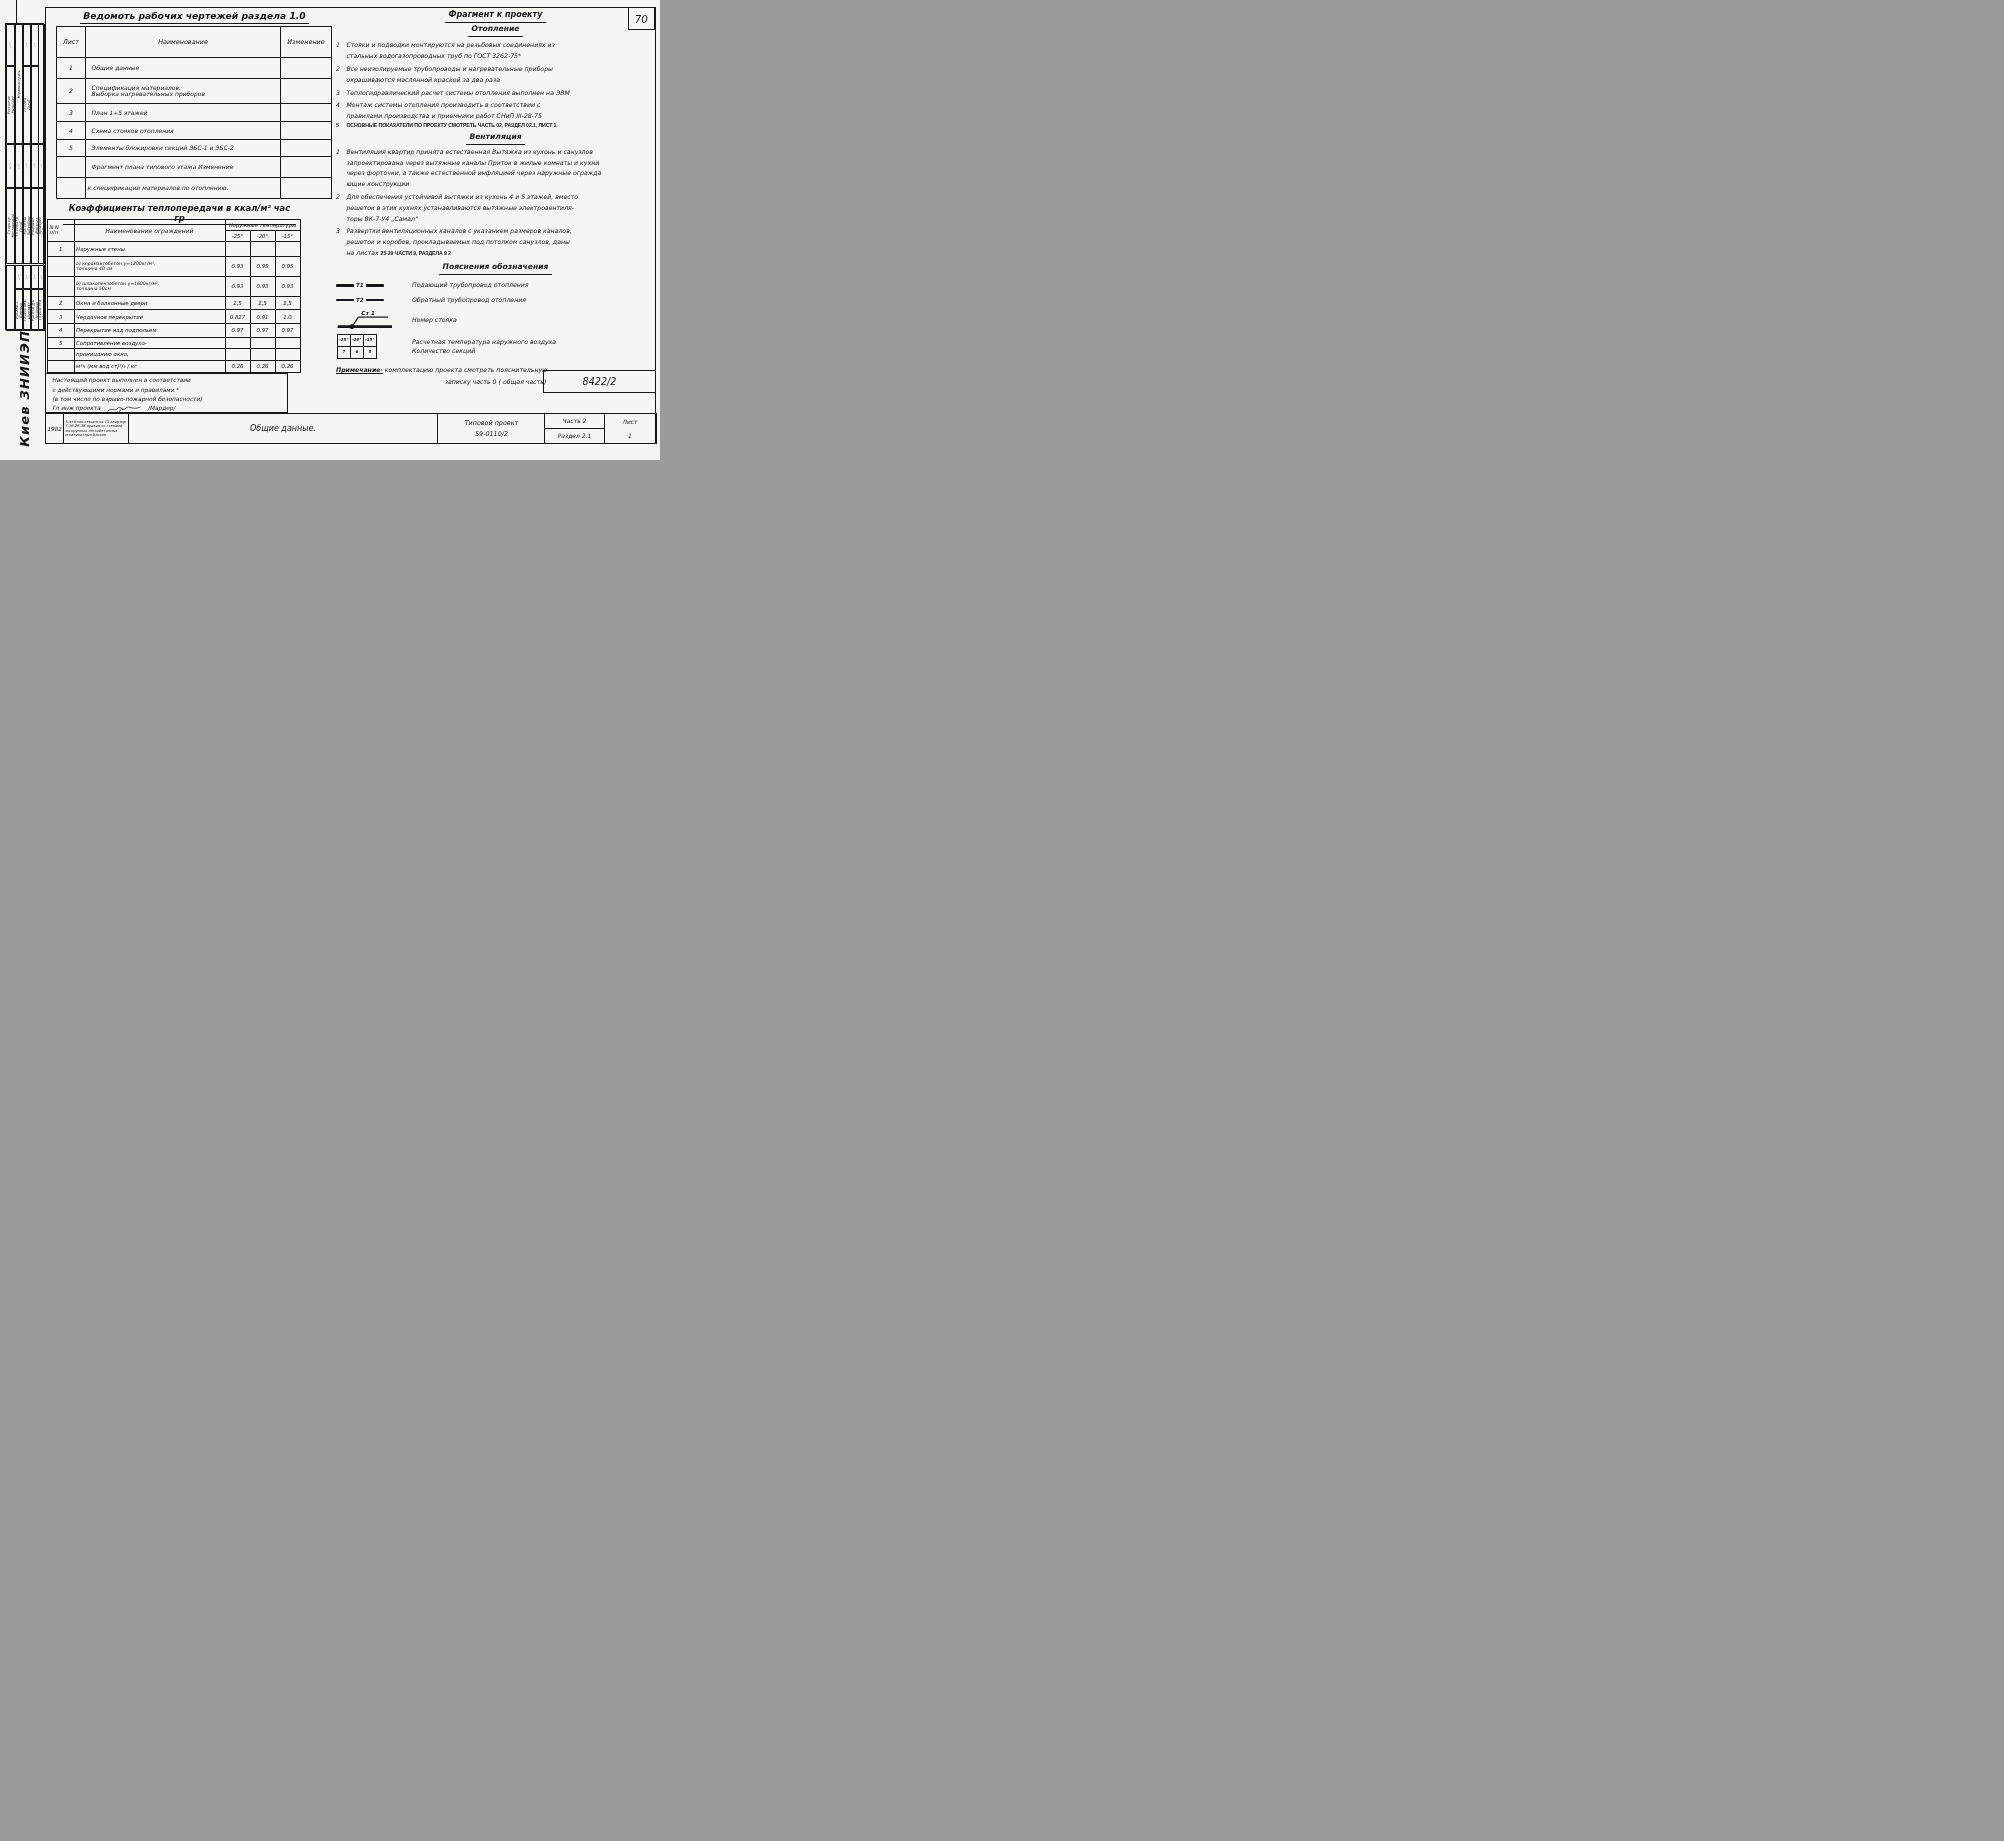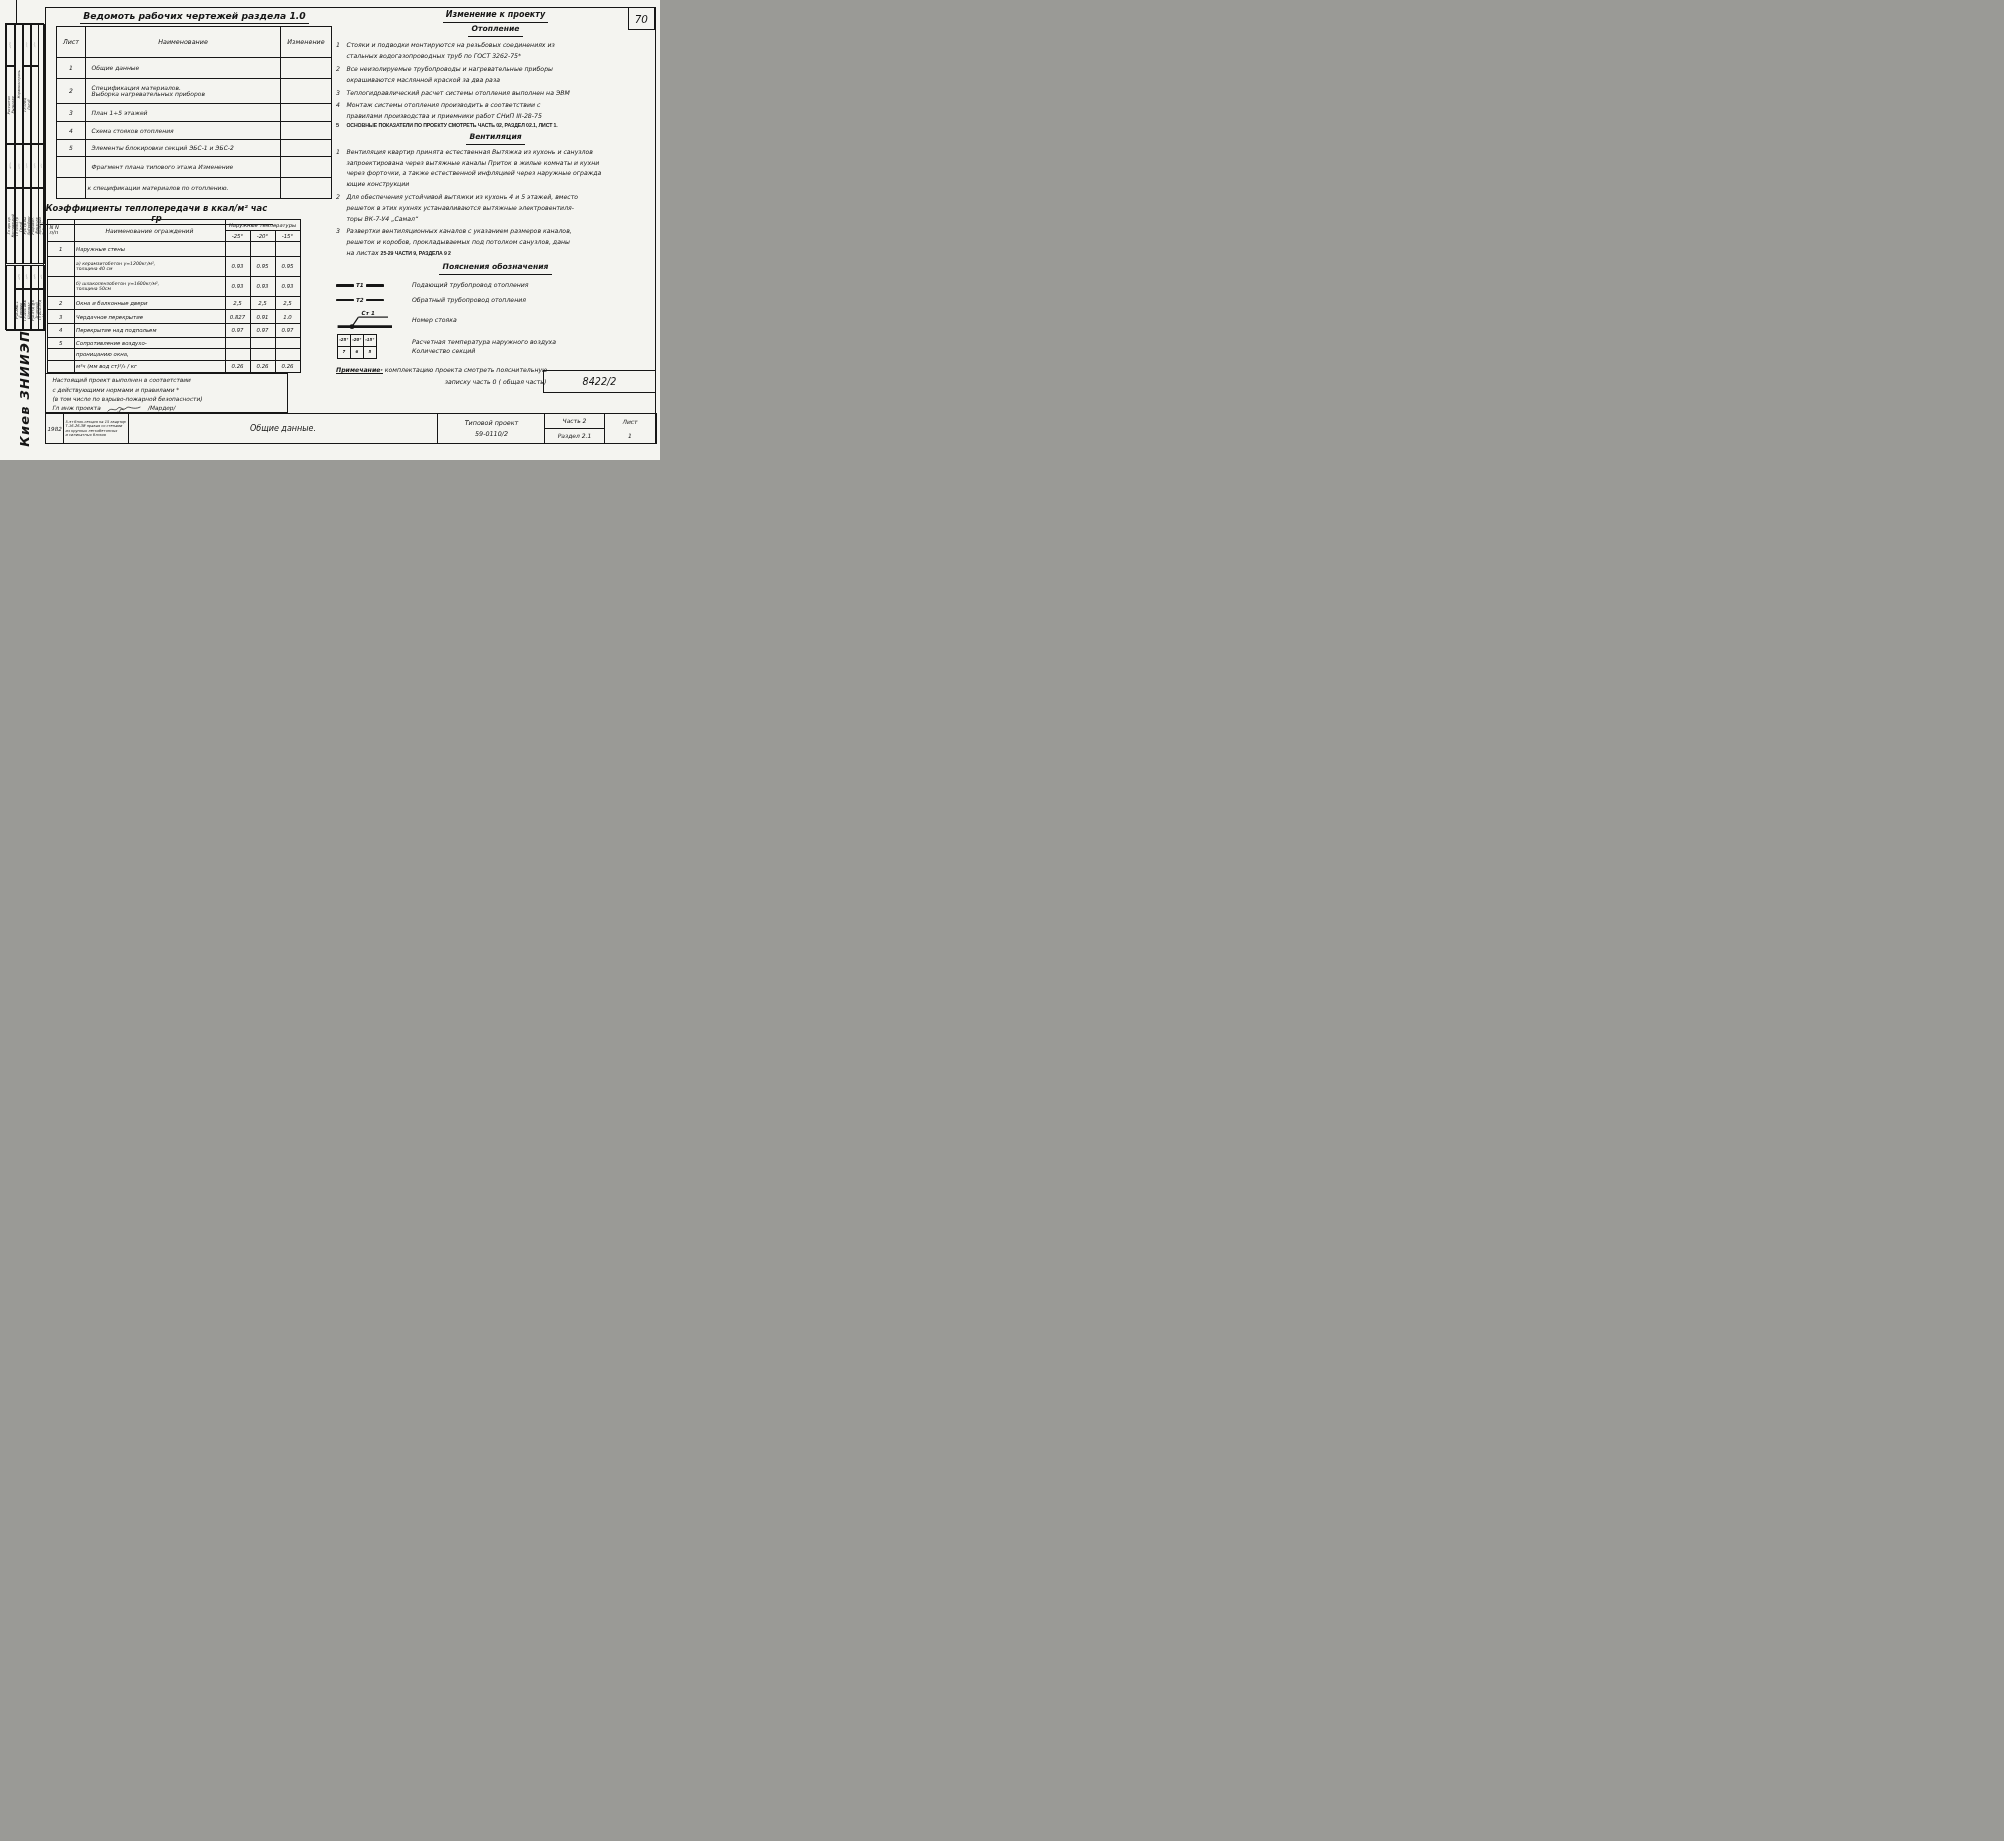--- a/index.html
+++ b/index.html
@@ -286,21 +286,21 @@
       <td></td>
     </tr>
     <tr style="height:21px;">
       <td class="c-sheet"></td>
       <td class="c-name" style="padding-left:1.6px;">к спецификации материалов по отоплению.</td>
       <td></td>
     </tr>
   </tbody>
     </table>
 
-  <div class="sec-title" style="left:40px;top:203px;width:233px;font-size:8.4px;">
+  <div class="sec-title" style="left:63px;top:203px;width:233px;font-size:8.4px;">
     <span class="underl">Коэффициенты теплопередачи в ккал/м² час гр</span>
   </div>
 
   <table class="draw coef abs" style="left:47px;top:219px;width:252px;">
     <colgroup>
         <col style="width:26.5px">
         <col style="width:151px">
         <col style="width:25px">
         <col style="width:25px">
         <col style="width:25px">
@@ -399,21 +399,21 @@
       <span>Гл инж проекта</span>
       <svg width="36" height="8" viewBox="0 0 90 20">
         <path d="M4 16 C14 4,22 18,30 8 C36 1,42 16,50 8 S66 14,86 5 M28 18 C40 20,30 6,44 12" stroke="#161616" stroke-width="1.8" fill="none"></path>
       </svg>
       <span>/Мардер/</span>
     </div>
   </div>
 
   <div class="rightcol">
     <div class="rc-center" style="font-size:8px;font-weight:bold;">
-      <span class="underl">Изменение к проекту</span>
+      <span class="underl">Фрагмент к проекту</span>
     </div>
     <div class="rc-center" style="font-size:7.6px;font-weight:bold;margin-top:1.6px;">
       <span class="underl">Отопление</span>
     </div>
 
     <div style="margin-top:3.2px;">
       <div class="para">
         <span class="num">1</span>
         <div>Стояки и подводки монтируются на резьбовых соединениях из</div>
         <div>стальных водогазопроводных труб по ГОСТ 3262-75*</div>

